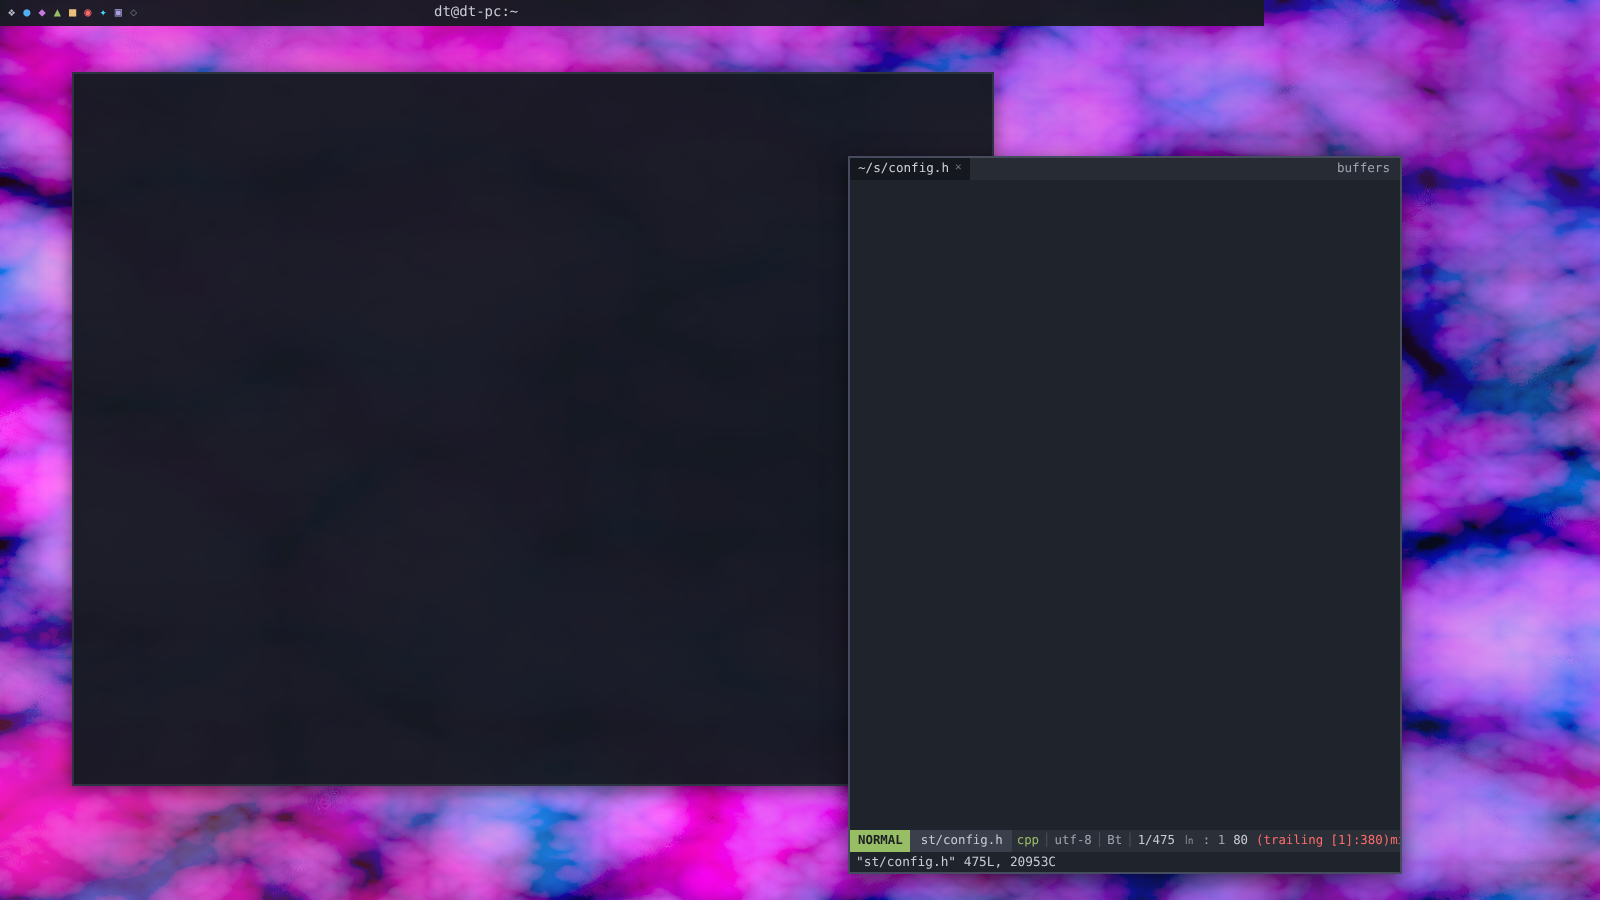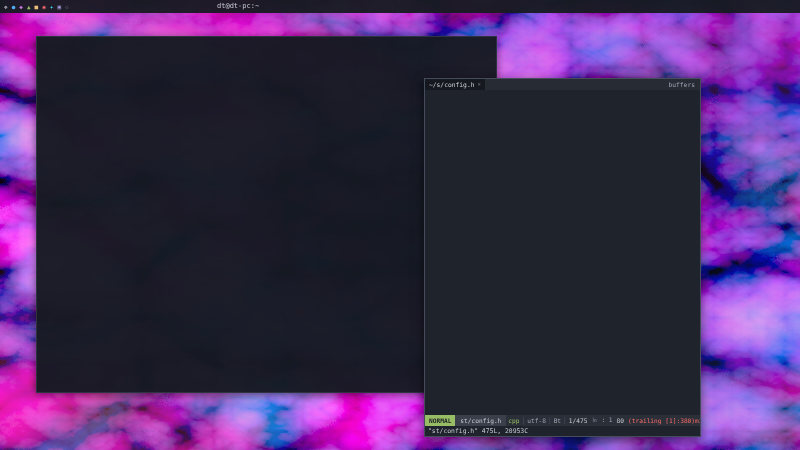--- a/index.html
+++ b/index.html
@@ -10,21 +10,21 @@
   #wallpaper{position:absolute;inset:0;}
   #wallpaper svg{display:block;width:100%;height:100%;}
   #wp-tint{position:absolute;inset:0;pointer-events:none;background:
     radial-gradient(420px 280px at 8% 90%,  rgba(236,64,160,.50), transparent 65%),
     radial-gradient(500px 320px at 92% 12%, rgba(124,44,190,.45), transparent 65%),
     radial-gradient(520px 360px at 78% 88%, rgba(48,70,190,.40),  transparent 62%),
     radial-gradient(600px 380px at 25% 6%,  rgba(170,30,130,.38), transparent 66%),
     radial-gradient(300px 220px at 55% 50%, rgba(10,6,20,.55),   transparent 70%);}
 
   
-  #bar{position:absolute;left:0;top:0;width:800px;height:13px;
+  #bar{position:absolute;left:0;top:0;width:632px;height:13px;
        background:rgba(24,27,34,.96);display:flex;align-items:center;
        font-size:7px;color:#bbc2cf;z-index:5;}
   #bar-tags{display:flex;gap:4px;padding-left:4px;font-size:6px;line-height:13px;}
   .t1{color:#bbc2cf}.t2{color:#51afef}.t3{color:#c678dd}.t4{color:#98be65}
   .t5{color:#ecbe7b}.t6{color:#ff6c6b}.t7{color:#46d9ff}.t8{color:#a9a1e1}.t9{color:#5b6268}
   #bar-title{position:absolute;left:217px;top:0;line-height:13px;color:#c8ccd4;}
 
   
   #files-win{position:absolute;left:36px;top:36px;width:461px;height:357px;
     background:rgba(22,26,34,.97);border:1px solid #2e3342;z-index:1;

